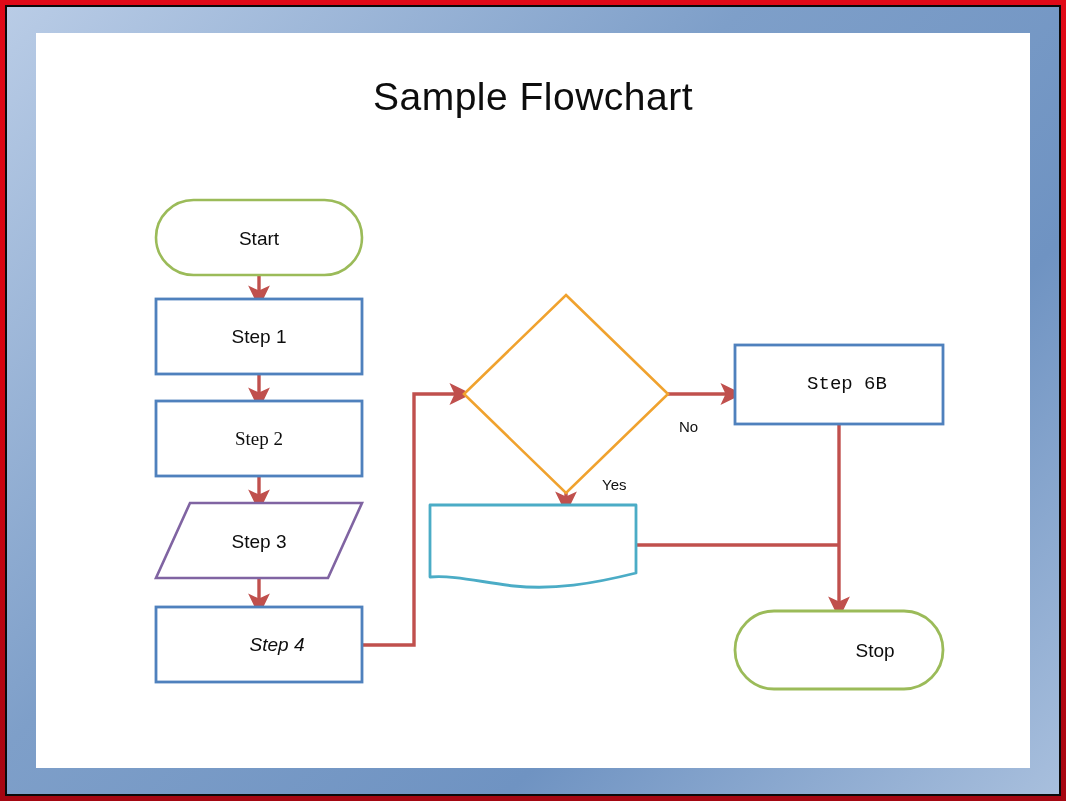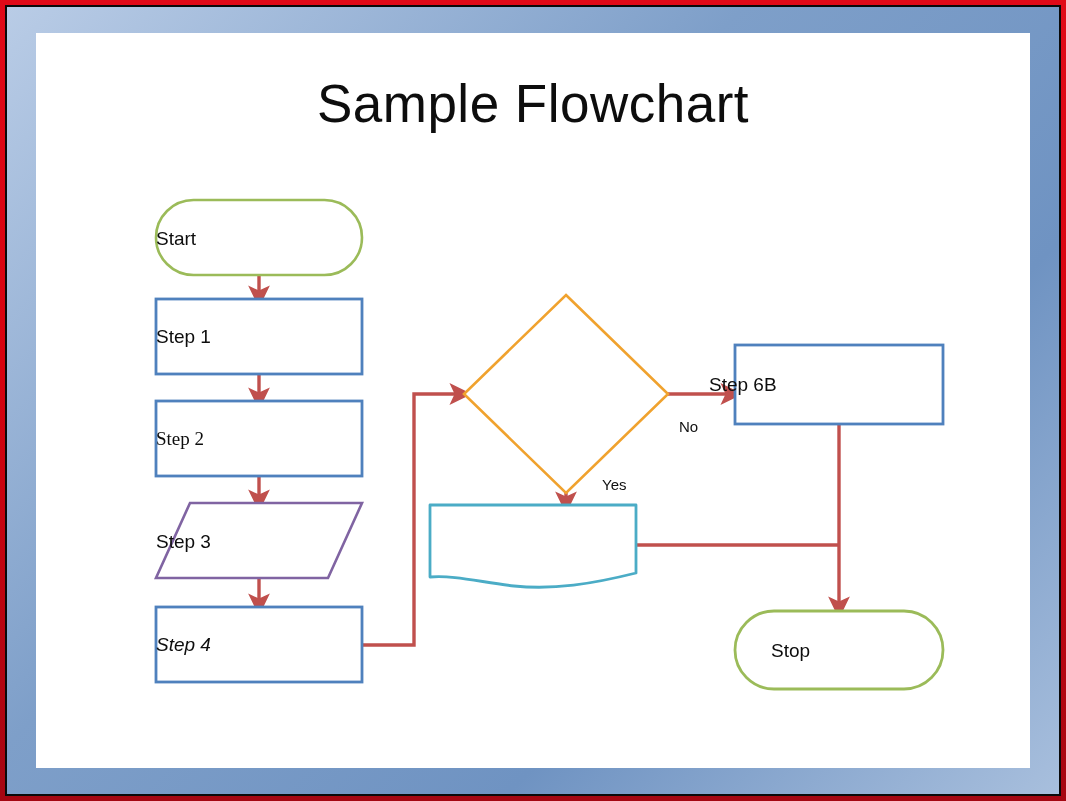--- a/index.html
+++ b/index.html
@@ -54,31 +54,32 @@
     left: 0; top: 0;
     width: 994px;
     height: 735px;
   }
   #title {
     position: absolute;
     left: 0;
     top: 44px;
     width: 994px;
     text-align: center;
-    font-size: 53px;
+    font-size: 39px;
     font-weight: 400;
     color: #0d0d0d;
     letter-spacing: 0.5px;
     line-height: 1;
     white-space: nowrap;
   }
   .node-label {
     position: absolute;
     font-size: 19px;
     color: #0d0d0d;
+    text-align: center;
     white-space: nowrap;
     line-height: 1;
   }
   .edge-label {
     position: absolute;
     font-size: 15px;
     color: #101010;
     white-space: nowrap;
     line-height: 1;
   }
@@ -150,21 +151,21 @@
     <div class="node-label" style="left:120px; top:294px; width:206px;">Step 1</div>
 
     <div class="node-label" style="left:120px; top:396px; width:206px;font-family:Liberation Serif, serif;">Step 2</div>
 
     <div class="node-label" style="left:120px; top:499px; width:206px;">Step 3</div>
 
     <div class="node-label" style="left:120px; top:602px; width:242px;font-style:italic;">Step 4</div>
 
 
 
-    <div class="node-label" style="left:673px; top:342px; width:216px;">Step 6B</div>
+    <div class="node-label" style="left:703px; top:342px; width:216px;font-family:Liberation Mono, monospace;">Step 6B</div>
 
     <div class="node-label" style="left:699px; top:608px; width:208px;padding-left:36px;">Stop</div>
 
     <div class="edge-label" style="left:643px; top:386px;">No</div>
 
     <div class="edge-label" style="left:566px; top:444px;">Yes</div>
 
   </div>
 </div>
 

